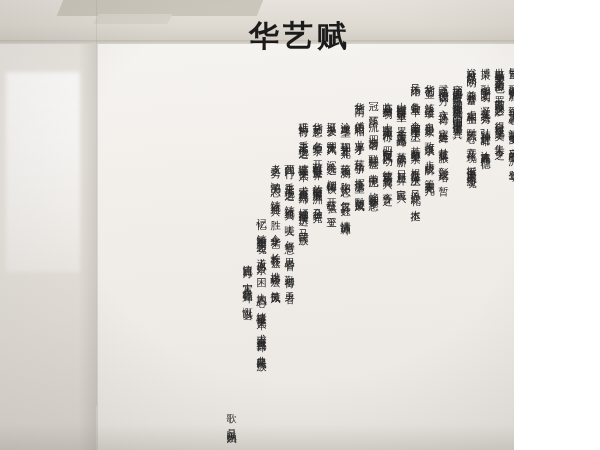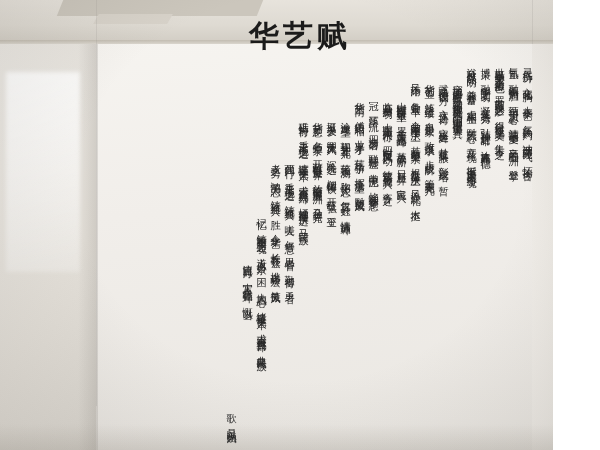--- a/index.html
+++ b/index.html
@@ -2,21 +2,21 @@
 <html><head>
 <meta charset="utf-8">
 <style>
   html, body {
     margin: 0;
     padding: 0;
     background: #ffffff;
   }
   #scene {
     position: relative;
-    width: 553px;
+    width: 514px;
     height: 450px;
     overflow: hidden;
     background: #fef9c3;
     font-family: "DejaVu Sans", "Liberation Sans", sans-serif;
   }
 
   
   .ceiling {
     position: absolute;
     left: 0; top: 0;

